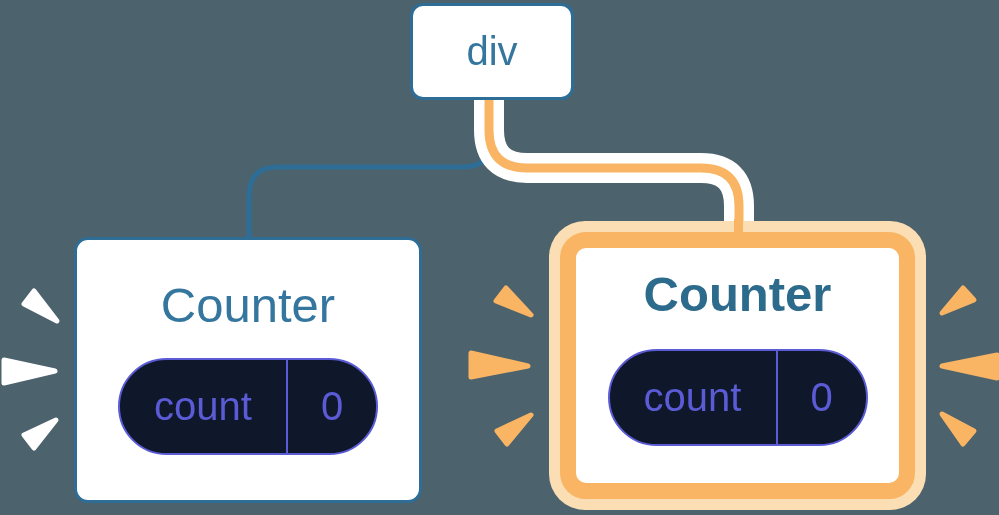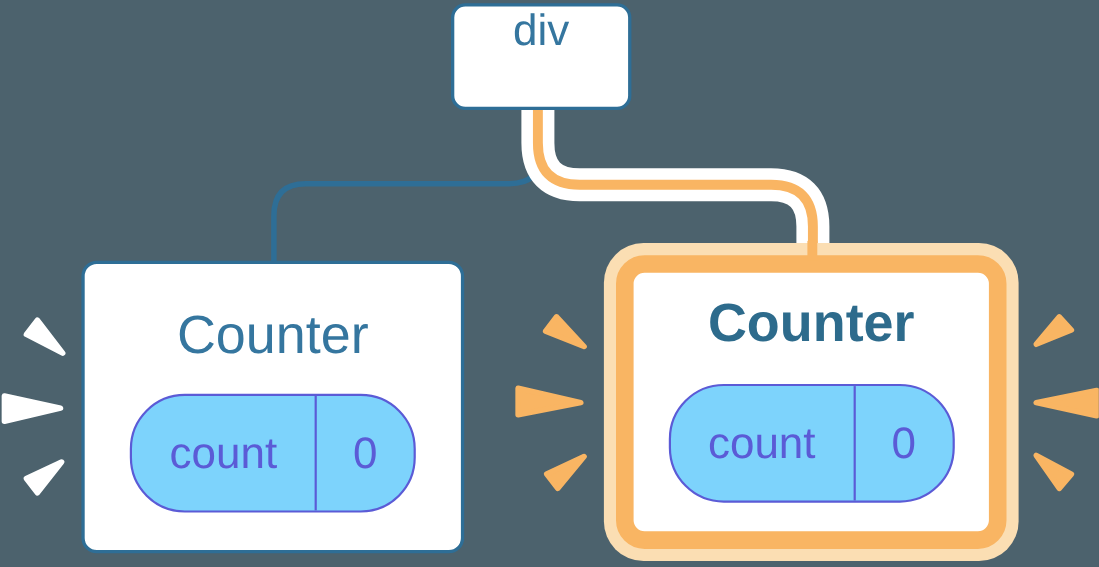--- a/index.html
+++ b/index.html
@@ -7,21 +7,21 @@
     position:relative;
     width:999px;height:515px;
     background:#4C626D;
     overflow:hidden;
     font-family:"Liberation Sans","DejaVu Sans",sans-serif;
   }
   #wires{position:absolute;left:0;top:0;z-index:1;}
   .node{
     position:absolute;left:410px;top:3px;width:164px;height:97px;
     box-sizing:border-box;background:#fff;border:3px solid #2E6E96;border-radius:13px;
-    display:flex;align-items:flex-start;justify-content:center;z-index:2;
+    display:flex;align-items:center;justify-content:center;z-index:2;
   }
   .node-label{font-size:40px;font-weight:500;color:#35769F;}
   .card-left{
     position:absolute;left:74px;top:237px;width:348px;height:266px;
     box-sizing:border-box;background:#fff;border:3px solid #2E6E96;border-radius:14px;
     display:flex;flex-direction:column;align-items:center;z-index:2;
   }
   .card-right-ring{
     position:absolute;left:549px;top:221px;width:377px;height:289px;
     background:#FBDEB3;border-radius:36px;z-index:2;
@@ -31,22 +31,22 @@
     box-sizing:border-box;background:#fff;border:16px solid #F9B563;border-radius:26px;
     display:flex;flex-direction:column;align-items:center;
   }
   .pipe-stub{
     position:absolute;left:734px;top:219px;width:9px;height:18px;
     background:#F9B563;z-index:3;
   }
   .card-title{font-size:49px;line-height:52px;color:#35769F;font-weight:500;margin-top:39px;}
   .card-title.bold{color:#2D6B8C;font-weight:700;margin-top:20px;}
   .state-pill{
-    box-sizing:border-box;width:260px;height:108px;margin-top:27px;
-    border:2px solid #5B5BD6;border-radius:50px;display:flex;background:#7dd3fc;
+    box-sizing:border-box;width:260px;height:97px;margin-top:27px;
+    border:2px solid #5B5BD6;border-radius:50px;display:flex;background:#0f172a;
   }
   .card-right .state-pill{margin-top:29px;}
   .pill-key{
     flex:1;display:flex;align-items:center;justify-content:center;
     border-right:2px solid #5B5BD6;font-size:40px;color:#5B5BD6;
   }
   .pill-value{
     width:88px;display:flex;align-items:center;justify-content:center;
     font-size:40px;color:#5B5BD6;
   }

